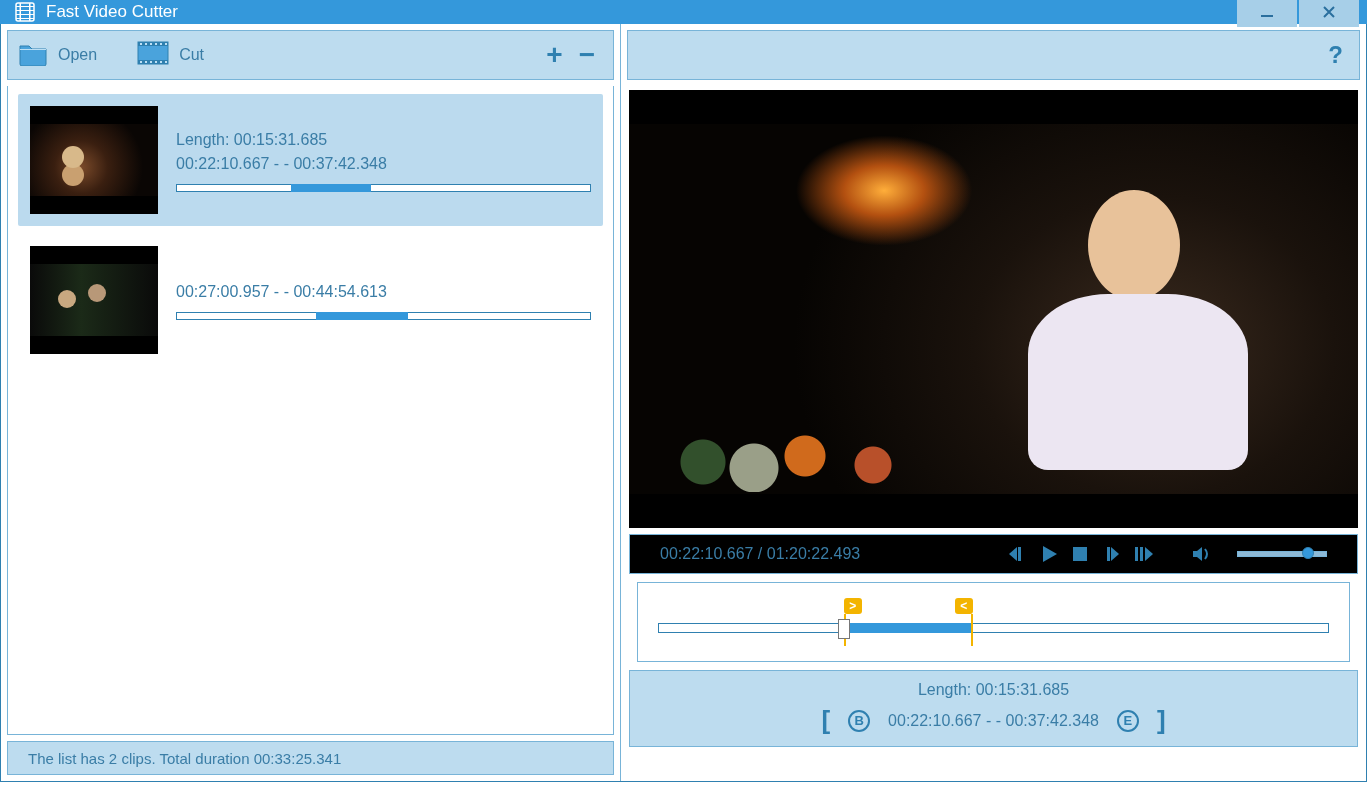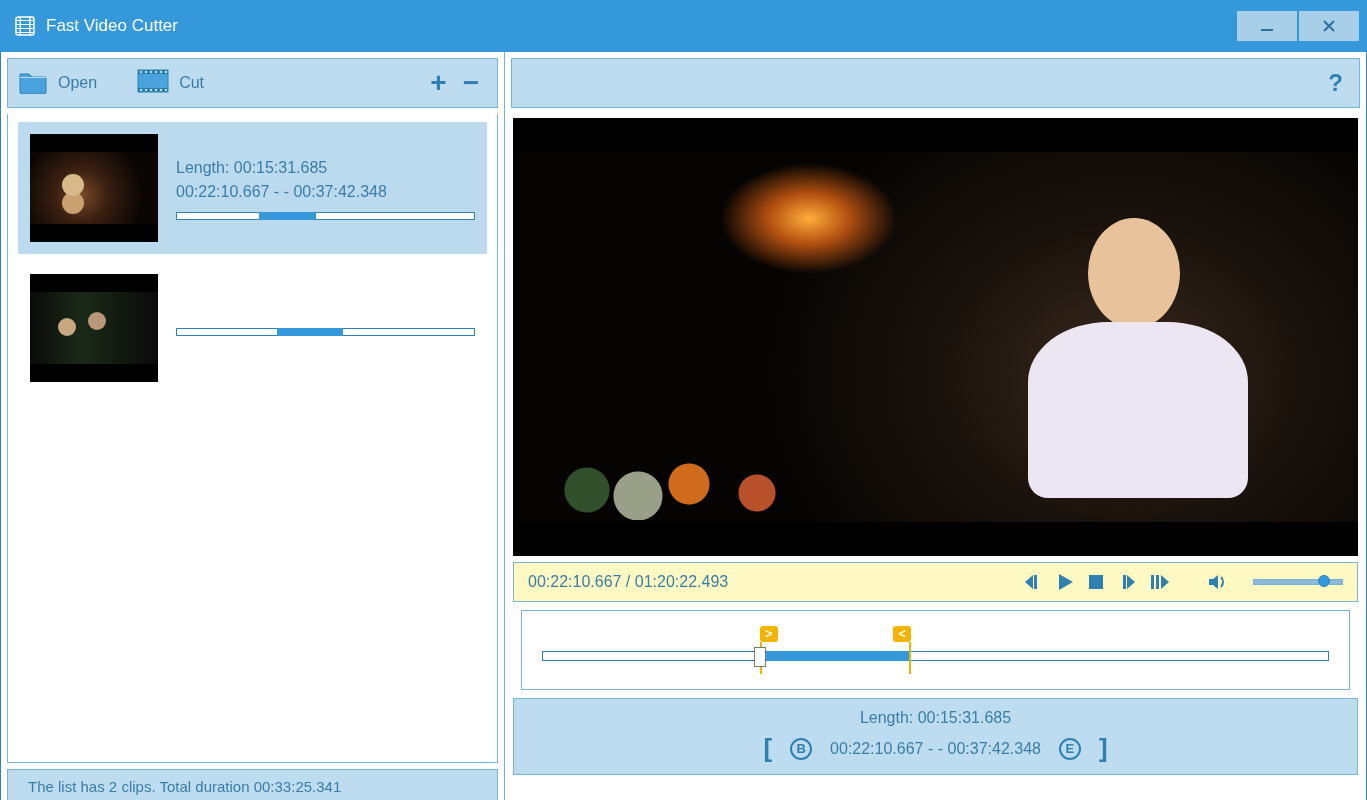--- a/index.html
+++ b/index.html
@@ -6,21 +6,21 @@
   body {
     font-family: "Segoe UI", Arial, sans-serif;
     font-size: 14px;
     background: #fff;
     overflow: hidden;
     width: 1367px;
     height: 800px;
   }
   
   .titlebar {
-    height: 52px;
+    height: 24px;
     background: #3498db;
     display: flex;
     align-items: center;
     color: #fff;
     padding: 0 8px 0 14px;
   }
   .titlebar .app-icon {
     width: 22px; height: 22px;
     display: flex; align-items: center; justify-content: center;
     margin-right: 10px;
@@ -38,21 +38,21 @@
   .win-btn svg { display:block; }
 
   
   .appbody {
     display: flex;
     height: 758px;
     border: 1px solid #2f80b0;
     border-top: none;
   }
   .left {
-    width: 504px;
+    width: 620px;
     display: flex; flex-direction: column;
     border-right: 1px solid #78b4d8;
   }
   .right {
     flex: 1;
     display: flex; flex-direction: column;
   }
 
   
   .toolbar {
@@ -150,25 +150,25 @@
   }
   .preview {
     height: 438px;
     background: #000;
     position: relative;
     overflow: hidden;
   }
 
   .controls {
     height: 40px;
-    background: #fef9c3;
+    background: #000000;
     border: 1px solid #78b4d8;
     margin-top: 6px;
     display: flex; align-items: center;
-    padding: 0 14px;
+    padding: 0 30px;
     color: #3a7da6;
   }
   .controls .time { font-size: 16px; flex: 1; }
   .ctrlbtn {
     color: #2f80b0;
     cursor: pointer;
     margin: 0 6px;
     display: flex; align-items: center; justify-content: center;
   }
   .volslider {
@@ -396,20 +396,21 @@
         </div>
       </div>
 
       <div class="clip">
         <div class="thumb">
           <div class="bar-top"></div>
             <div class="scene2"></div>
             <div class="bar-bot"></div>
         </div>
         <div class="clipinfo">
+          <div class="row">00:27:00.957  - -  00:44:54.613</div>
           <div class="pbar">
             <div class="seg" style="left:33.6%; width:22.3%;"></div>
           </div>
         </div>
       </div>
     </div>
 
     <div class="statusbar">
       <span>The list has 2 clips. Total duration 00:33:25.341</span>
     </div>

